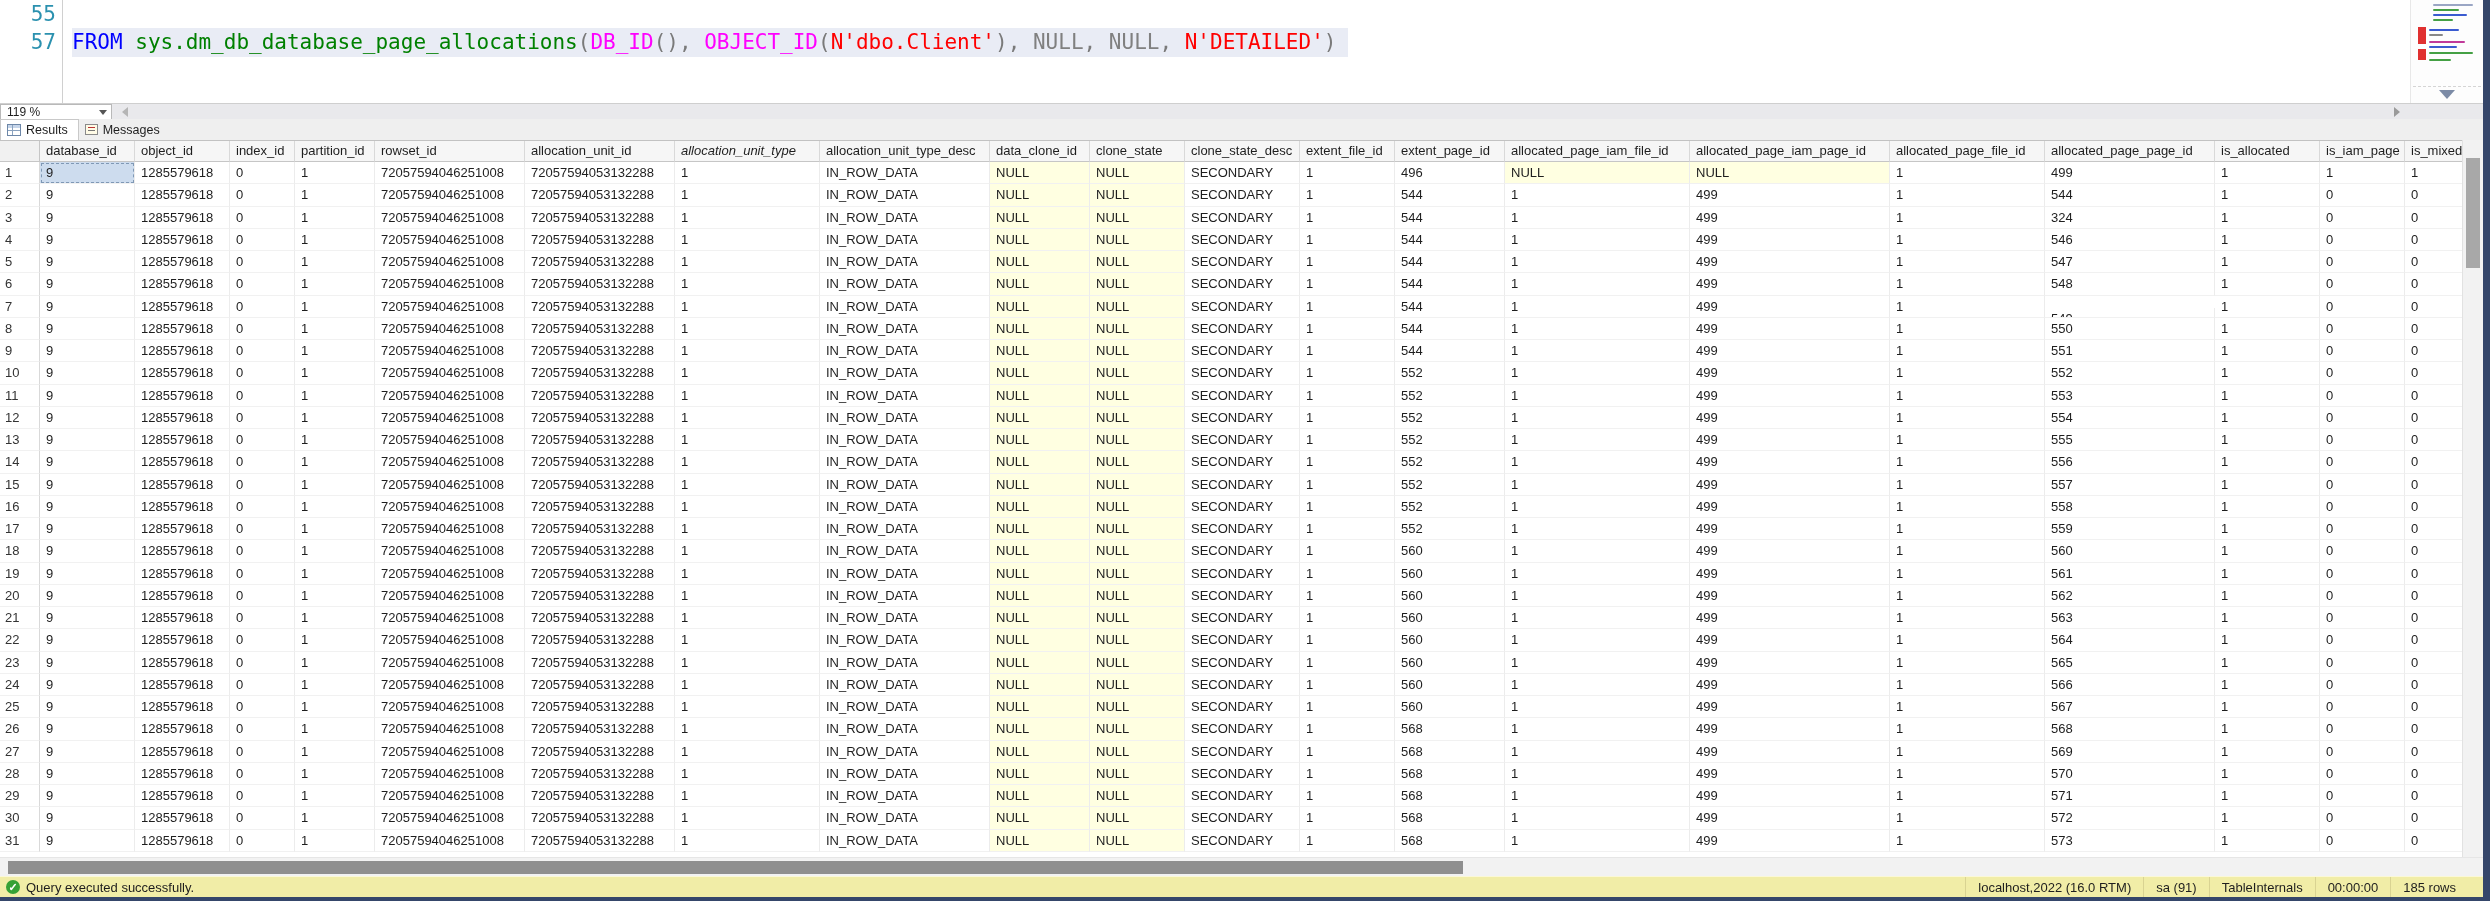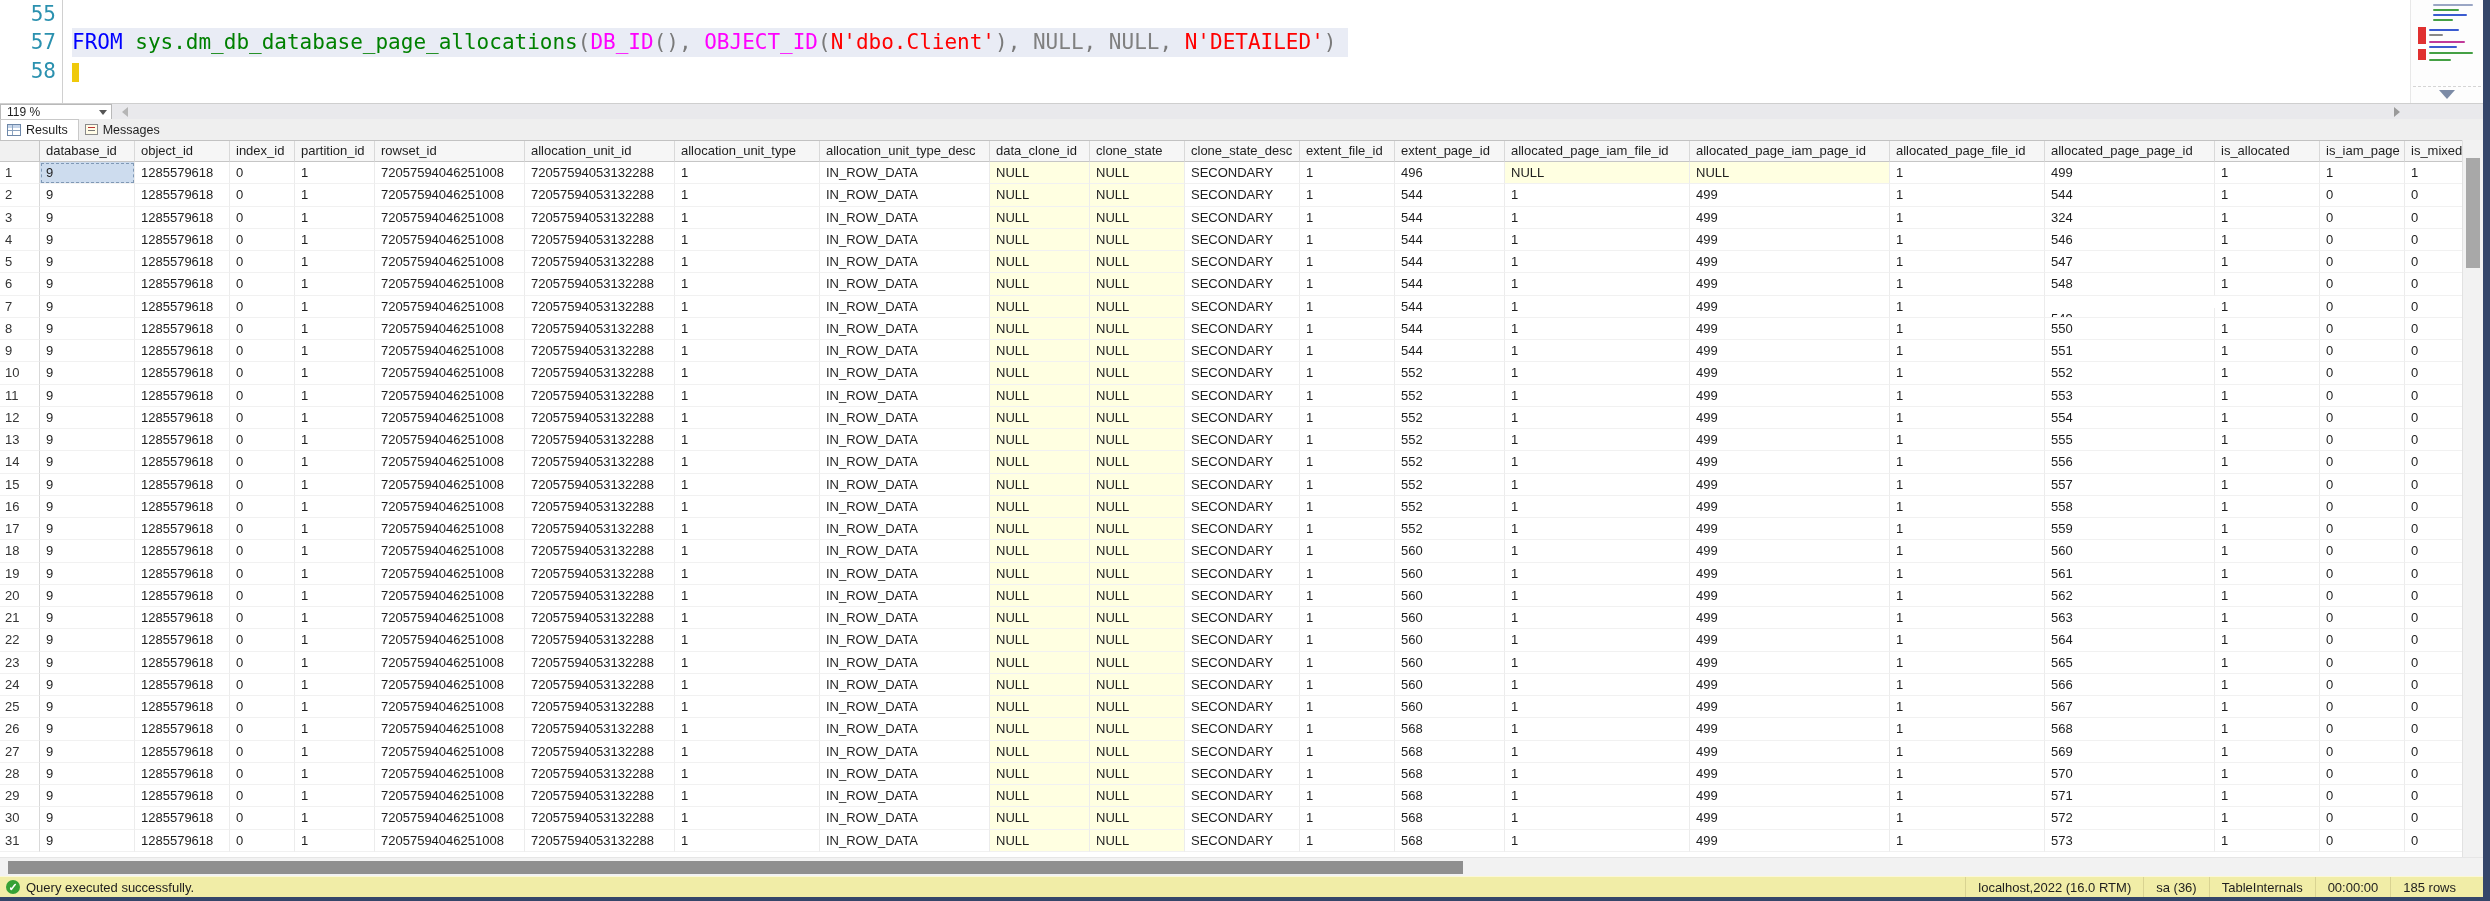--- a/index.html
+++ b/index.html
@@ -79,21 +79,20 @@
   #right-edge { position:absolute; top:0; right:0; width:7px; height:901px; background:#35466A; }
 </style>
 </head>
 <body>
 
 <div id="editor">
   <div id="outline-rule"></div>
   <div id="editor-lines">
       <div class="eline"><span class="ln">55</span></div>
       <div class="eline"><span class="ln">57</span><span class="code sel"><span class="c-kw">FROM</span><span class="c-plain"> </span><span class="c-fn">sys.dm_db_database_page_allocations</span><span class="c-op">(</span><span class="c-sysfn">DB_ID</span><span class="c-op">(), </span><span class="c-sysfn">OBJECT_ID</span><span class="c-op">(</span><span class="c-str">N'dbo.Client'</span><span class="c-op">), </span><span class="c-null">NULL</span><span class="c-op">, </span><span class="c-null">NULL</span><span class="c-op">, </span><span class="c-str">N'DETAILED'</span><span class="c-op">)</span></span></div>
-      <div class="eline"><span class="ln">58</span><span class="code"></span><span class="caret"></span></div>
     </div>
 </div>
 
 <div id="minimap">
   <div class="mm-red" style="top:27px;height:17px;"></div>
   <div class="mm-red" style="top:49px;height:11px;"></div>
   <div class="mm-mark" style="left:22px;top:4px;width:40px;background:#9aa6c4;"></div>
   <div class="mm-mark" style="left:22px;top:9px;width:26px;background:#44a044;"></div>
   <div class="mm-mark" style="left:22px;top:14px;width:34px;background:#3a5bd0;"></div>
   <div class="mm-mark" style="left:22px;top:19px;width:20px;background:#44a044;"></div>
@@ -129,21 +128,21 @@
 
 <div id="grid">
   <div id="ghead">
       <div class="hcorner"></div>
       <div class="hcell" style="width: 95px;">database_id</div>
       <div class="hcell" style="width: 95px;">object_id</div>
       <div class="hcell" style="width: 65px;">index_id</div>
       <div class="hcell" style="width: 80px;">partition_id</div>
       <div class="hcell" style="width: 150px;">rowset_id</div>
       <div class="hcell" style="width: 150px;">allocation_unit_id</div>
-      <div class="hcell" style="width: 145px;">allocation_unit_type</div>
+      <div class="hcell" style="width: 145px; font-style: italic;">allocation_unit_type</div>
       <div class="hcell" style="width: 170px;">allocation_unit_type_desc</div>
       <div class="hcell" style="width: 100px;">data_clone_id</div>
       <div class="hcell" style="width: 95px;">clone_state</div>
       <div class="hcell" style="width: 115px;">clone_state_desc</div>
       <div class="hcell" style="width: 95px;">extent_file_id</div>
       <div class="hcell" style="width: 110px;">extent_page_id</div>
       <div class="hcell" style="width: 185px;">allocated_page_iam_file_id</div>
       <div class="hcell" style="width: 200px;">allocated_page_iam_page_id</div>
       <div class="hcell" style="width: 155px;">allocated_page_file_id</div>
       <div class="hcell" style="width: 170px;">allocated_page_page_id</div>
@@ -876,20 +875,20 @@
   <div id="hthumb"></div>
 </div>
 
 <div id="statusbar">
   <div id="status-left">
     <span class="check-icon">✓</span>
     <span>Query executed successfully.</span>
   </div>
   <div id="status-right">
     <span class="status-item">localhost,2022 (16.0 RTM)</span>
-    <span class="status-item">sa (36)</span>
+    <span class="status-item">sa (91)</span>
     <span class="status-item">TableInternals</span>
     <span class="status-item">00:00:00</span>
     <span class="status-item">185 rows</span>
   </div>
 </div>
 
 <div id="right-edge"></div>
 
 </body></html>

